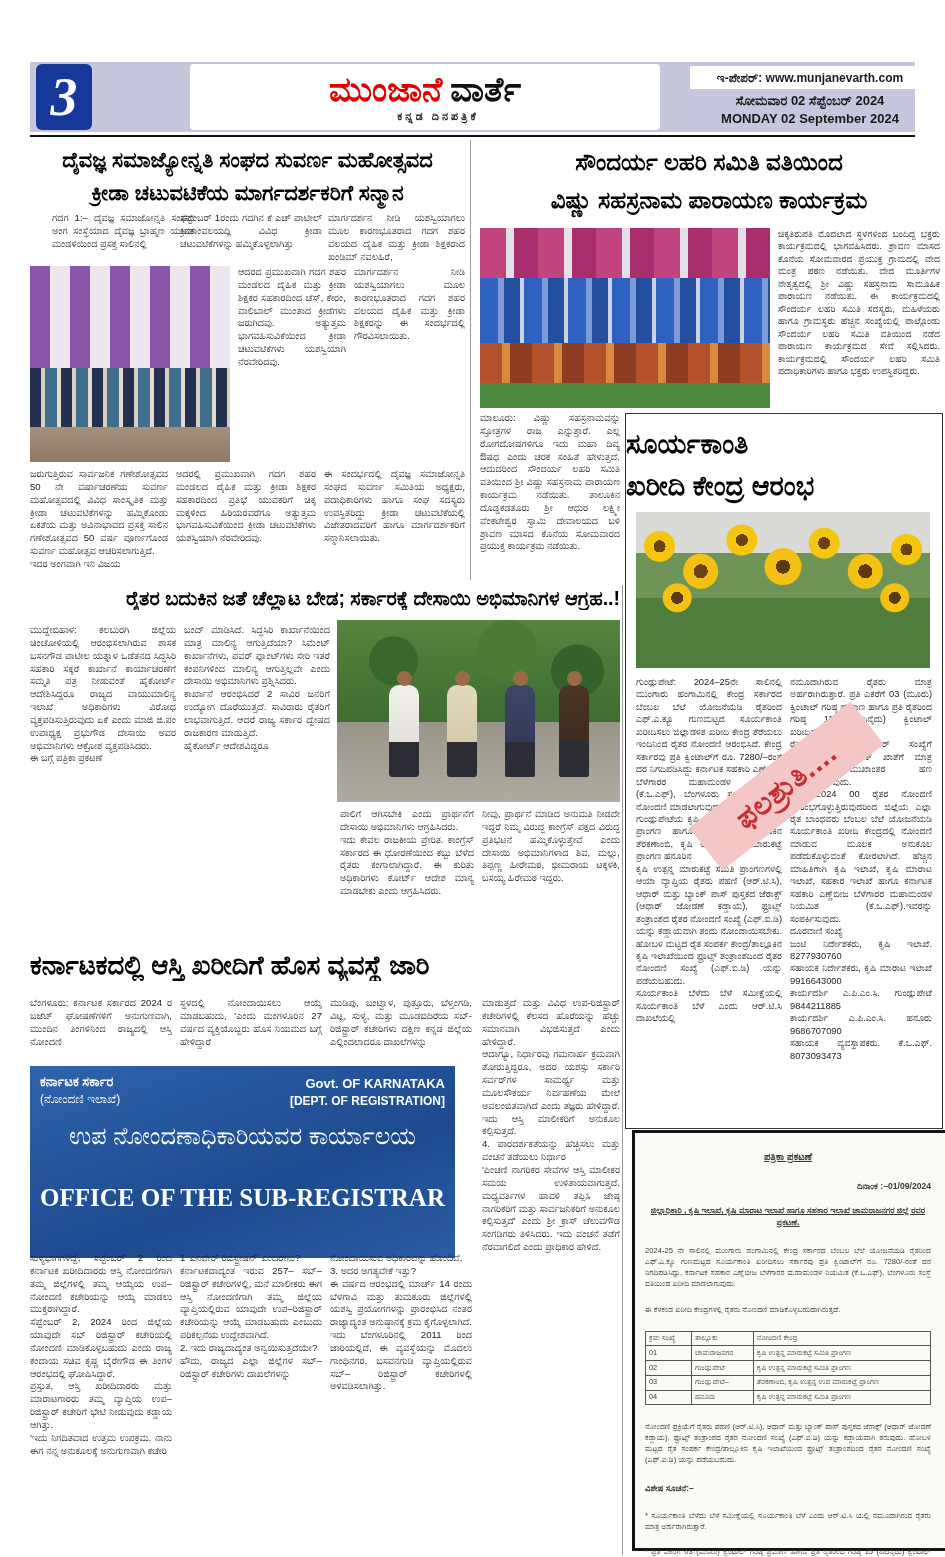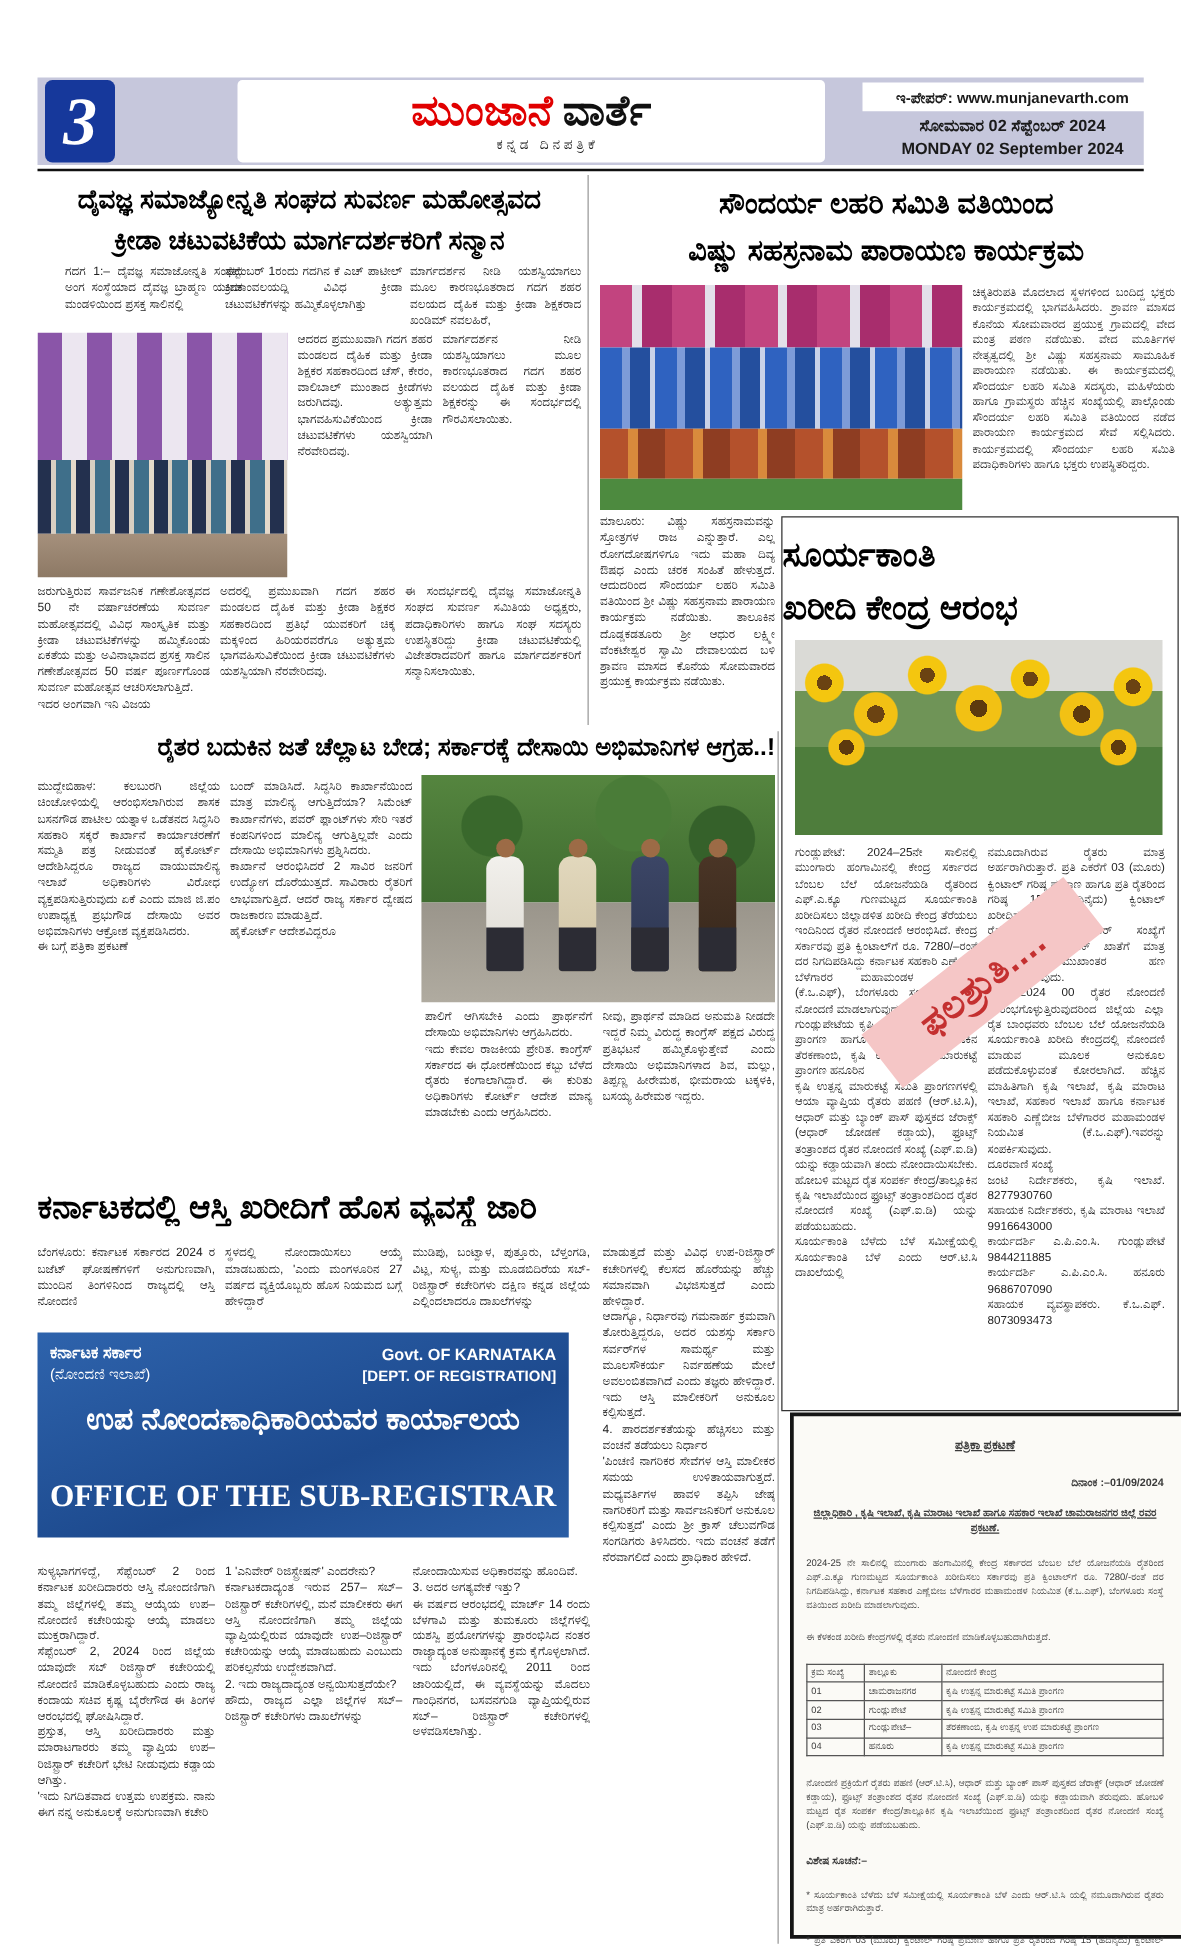--- a/index.html
+++ b/index.html
@@ -11,21 +11,21 @@
   .headline{position:absolute;font-weight:bold;color:#000;white-space:pre-line;overflow:hidden;}
   
   .band{left:30px;top:62px;width:885px;height:70px;background:#c6c7dc;}
   .pagenum{left:36px;top:64px;width:56px;height:66px;background:#16389b;border-radius:6px;
            color:#fff;font-size:54px;font-weight:bold;display:flex;align-items:center;
            justify-content:center;font-family:"Liberation Serif","DejaVu Serif",serif;font-style:italic;}
   .logobox{left:190px;top:64px;width:470px;height:66px;background:#ffffff;border-radius:4px;
            display:flex;flex-direction:column;align-items:center;justify-content:center;}
   .logoline{font-size:34px;font-weight:bold;line-height:1;}
   .logo-red{color:#e10000;} .logo-black{color:#101010;margin-left:8px;}
-  .tagline{font-size:11px;font-weight:normal;letter-spacing:3px;margin-top:4px;color:#222;margin-left:26px;}
+  .tagline{font-size:11px;font-weight:bold;letter-spacing:3px;margin-top:4px;color:#222;margin-left:26px;}
   .epaperbox{left:690px;top:66px;width:240px;height:23px;background:#ffffff;display:flex;
              align-items:center;justify-content:center;font-size:12px;font-weight:bold;}
   .datekn{left:690px;top:93px;width:240px;text-align:center;font-size:13px;font-weight:bold;}
   .dateen{left:690px;top:111px;width:240px;text-align:center;font-size:13px;font-weight:bold;}
   .hrule{left:30px;top:135px;width:885px;height:2px;background:#111;}
   .vrule{position:absolute;width:1px;background:#999;}
   
   .photo{position:absolute;overflow:hidden;}
   .ph-band{position:absolute;left:0;width:100%;}
   .p1-drapes{top:0;height:52%;background:repeating-linear-gradient(90deg,#8a55a8 0 20px,#ece6f0 20px 40px);}
@@ -176,26 +176,26 @@
 
   <div class="headline" style="left:30px;top:950px;width:590px;font-size:26px;text-align:left;">ಕರ್ನಾಟಕದಲ್ಲಿ ಆಸ್ತಿ ಖರೀದಿಗೆ ಹೊಸ ವ್ಯವಸ್ಥೆ ಜಾರಿ</div>
   <div class="col" style="left:30px;top:997px;width:142px;height:66px;">ಬೆಂಗಳೂರು: ಕರ್ನಾಟಕ ಸರ್ಕಾರದ 2024 ರ ಬಜೆಟ್ ಘೋಷಣೆಗಳಿಗೆ ಅನುಗುಣವಾಗಿ, ಮುಂದಿನ ತಿಂಗಳಿನಿಂದ ರಾಜ್ಯದಲ್ಲಿ ಆಸ್ತಿ ನೋಂದಣಿ</div>
   <div class="col" style="left:180px;top:997px;width:142px;height:66px;">ಸ್ಥಳದಲ್ಲಿ ನೋಂದಾಯಿಸಲು ಆಯ್ಕೆ ಮಾಡಬಹುದು, 'ಎಂದು ಮಂಗಳೂರಿನ 27 ವರ್ಷದ ವ್ಯಕ್ತಿಯೊಬ್ಬರು ಹೊಸ ನಿಯಮದ ಬಗ್ಗೆ ಹೇಳಿದ್ದಾರೆ</div>
   <div class="col" style="left:330px;top:997px;width:142px;height:66px;">ಮುಡಿಪು, ಬಂಟ್ವಾಳ, ಪುತ್ತೂರು, ಬೆಳ್ತಂಗಡಿ, ವಿಟ್ಲ, ಸುಳ್ಯ, ಮತ್ತು ಮೂಡಬಿದಿರೆಯ ಸಬ್-ರಿಜಿಸ್ಟ್ರಾರ್ ಕಚೇರಿಗಳು ದಕ್ಷಿಣ ಕನ್ನಡ ಜಿಲ್ಲೆಯ ಎಲ್ಲಿಂದಲಾದರೂ ದಾಖಲೆಗಳನ್ನು</div>
   <div class="col" style="left:482px;top:997px;width:138px;height:558px;">ಮಾಡುತ್ತದೆ ಮತ್ತು ವಿವಿಧ ಉಪ-ರಿಜಿಸ್ಟ್ರಾರ್ ಕಚೇರಿಗಳಲ್ಲಿ ಕೆಲಸದ ಹೊರೆಯನ್ನು ಹೆಚ್ಚು ಸಮಾನವಾಗಿ ವಿಭಜಿಸುತ್ತದೆ ಎಂದು ಹೇಳಿದ್ದಾರೆ.
 ಆದಾಗ್ಯೂ, ನಿರ್ಧಾರವು ಗಮನಾರ್ಹ ಕ್ರಮವಾಗಿ ತೋರುತ್ತಿದ್ದರೂ, ಅದರ ಯಶಸ್ಸು ಸರ್ಕಾರಿ ಸರ್ವರ್‌ಗಳ ಸಾಮರ್ಥ್ಯ ಮತ್ತು ಮೂಲಸೌಕರ್ಯ ನಿರ್ವಹಣೆಯ ಮೇಲೆ ಅವಲಂಬಿತವಾಗಿದೆ ಎಂದು ತಜ್ಞರು ಹೇಳಿದ್ದಾರೆ. ಇದು ಆಸ್ತಿ ಮಾಲೀಕರಿಗೆ ಅನುಕೂಲ ಕಲ್ಪಿಸುತ್ತದೆ.
 4. ಪಾರದರ್ಶಕತೆಯನ್ನು ಹೆಚ್ಚಿಸಲು ಮತ್ತು ವಂಚನೆ ತಡೆಯಲು ನಿರ್ಧಾರ
 'ಪಿಂಚಣಿ ನಾಗರಿಕರ ಸೇವೆಗಳ ಆಸ್ತಿ ಮಾಲೀಕರ ಸಮಯ ಉಳಿತಾಯವಾಗುತ್ತದೆ. ಮಧ್ಯವರ್ತಿಗಳ ಹಾವಳಿ ತಪ್ಪಿಸಿ ಜೇಷ್ಠ ನಾಗರಿಕರಿಗೆ ಮತ್ತು ಸಾರ್ವಜನಿಕರಿಗೆ ಅನುಕೂಲ ಕಲ್ಪಿಸುತ್ತದೆ' ಎಂದು ಶ್ರೀ ಕ್ರಾಸ್ ಚೆಲುವಗೌಡ ಸಂಗಡಿಗರು ತಿಳಿಸಿದರು. ಇದು ವಂಚನೆ ತಡೆಗೆ ನೆರವಾಗಲಿದೆ ಎಂದು ಪ್ರಾಧಿಕಾರ ಹೇಳಿದೆ.</div>
 
-  <div class="photo p5" style="left:30px;top:1066px;width:425px;height:164px;">
+  <div class="photo p5" style="left:30px;top:1066px;width:425px;height:192px;">
     <div class="row" style="left:10px;top:8px;font-size:13px;font-weight:bold;">ಕರ್ನಾಟಕ ಸರ್ಕಾರ</div>
     <div class="row" style="left:10px;top:26px;font-size:12px;">(ನೋಂದಣಿ ಇಲಾಖೆ)</div>
     <div class="row" style="right:10px;top:10px;font-size:13px;font-weight:bold;">Govt. OF KARNATAKA</div>
     <div class="row" style="right:10px;top:28px;font-size:12px;font-weight:bold;">[DEPT. OF REGISTRATION]</div>
-    <div class="row" style="left:8px;top:56px;width:409px;font-size:24px;font-weight:bold;text-align:center;">ಉಪ ನೋಂದಣಾಧಿಕಾರಿಯವರ ಕಾರ್ಯಾಲಯ</div>
+    <div class="row" style="left:8px;top:56px;width:409px;font-size:24px;font-weight:normal;text-align:center;">ಉಪ ನೋಂದಣಾಧಿಕಾರಿಯವರ ಕಾರ್ಯಾಲಯ</div>
     <div class="row" style="left:8px;top:118px;width:409px;font-size:25px;font-weight:bold;text-align:center;font-family:'Liberation Serif','DejaVu Serif',serif;">OFFICE OF THE SUB-REGISTRAR</div>
   </div>
 
   <div class="col" style="left:30px;top:1252px;width:142px;height:303px;">ಸುಳ್ಯಭಾಗಗಳಿದ್ದೆ, ಸೆಪ್ಟೆಂಬರ್ 2 ರಿಂದ ಕರ್ನಾಟಕ ಖರೀದಿದಾರರು ಆಸ್ತಿ ನೋಂದಣಿಗಾಗಿ ತಮ್ಮ ಜಿಲ್ಲೆಗಳಲ್ಲಿ ತಮ್ಮ ಆಯ್ಕೆಯ ಉಪ–ನೋಂದಣಿ ಕಚೇರಿಯನ್ನು ಆಯ್ಕೆ ಮಾಡಲು ಮುಕ್ತರಾಗಿದ್ದಾರೆ.
 ಸೆಪ್ಟೆಂಬರ್ 2, 2024 ರಿಂದ ಜಿಲ್ಲೆಯ ಯಾವುದೇ ಸಬ್ ರಿಜಿಸ್ಟ್ರಾರ್ ಕಚೇರಿಯಲ್ಲಿ ನೋಂದಣಿ ಮಾಡಿಕೊಳ್ಳಬಹುದು ಎಂದು ರಾಜ್ಯ ಕಂದಾಯ ಸಚಿವ ಕೃಷ್ಣ ಬೈರೇಗೌಡ ಈ ತಿಂಗಳ ಆರಂಭದಲ್ಲಿ ಘೋಷಿಸಿದ್ದಾರೆ.
 ಪ್ರಸ್ತುತ, ಆಸ್ತಿ ಖರೀದಿದಾರರು ಮತ್ತು ಮಾರಾಟಗಾರರು ತಮ್ಮ ವ್ಯಾಪ್ತಿಯ ಉಪ–ರಿಜಿಸ್ಟ್ರಾರ್ ಕಚೇರಿಗೆ ಭೇಟಿ ನೀಡುವುದು ಕಡ್ಡಾಯ ಆಗಿತ್ತು.
 'ಇದು ನಿಗದಿತವಾದ ಉತ್ತಮ ಉಪಕ್ರಮ. ನಾನು ಈಗ ನನ್ನ ಅನುಕೂಲಕ್ಕೆ ಅನುಗುಣವಾಗಿ ಕಚೇರಿ</div>
   <div class="col" style="left:180px;top:1252px;width:142px;height:303px;">1 'ಎನಿವೇರ್ ರಿಜಿಸ್ಟ್ರೇಷನ್' ಎಂದರೇನು?
 ಕರ್ನಾಟಕದಾದ್ಯಂತ ಇರುವ 257– ಸಬ್–ರಿಜಿಸ್ಟ್ರಾರ್ ಕಚೇರಿಗಳಲ್ಲಿ, ಮನೆ ಮಾಲೀಕರು ಈಗ ಆಸ್ತಿ ನೋಂದಣಿಗಾಗಿ ತಮ್ಮ ಜಿಲ್ಲೆಯ ವ್ಯಾಪ್ತಿಯಲ್ಲಿರುವ ಯಾವುದೇ ಉಪ–ರಿಜಿಸ್ಟ್ರಾರ್ ಕಚೇರಿಯನ್ನು ಆಯ್ಕೆ ಮಾಡಬಹುದು ಎಂಬುದು ಪರಿಕಲ್ಪನೆಯ ಉದ್ದೇಶವಾಗಿದೆ.
 2. ಇದು ರಾಜ್ಯದಾದ್ಯಂತ ಅನ್ವಯಿಸುತ್ತದೆಯೇ?

